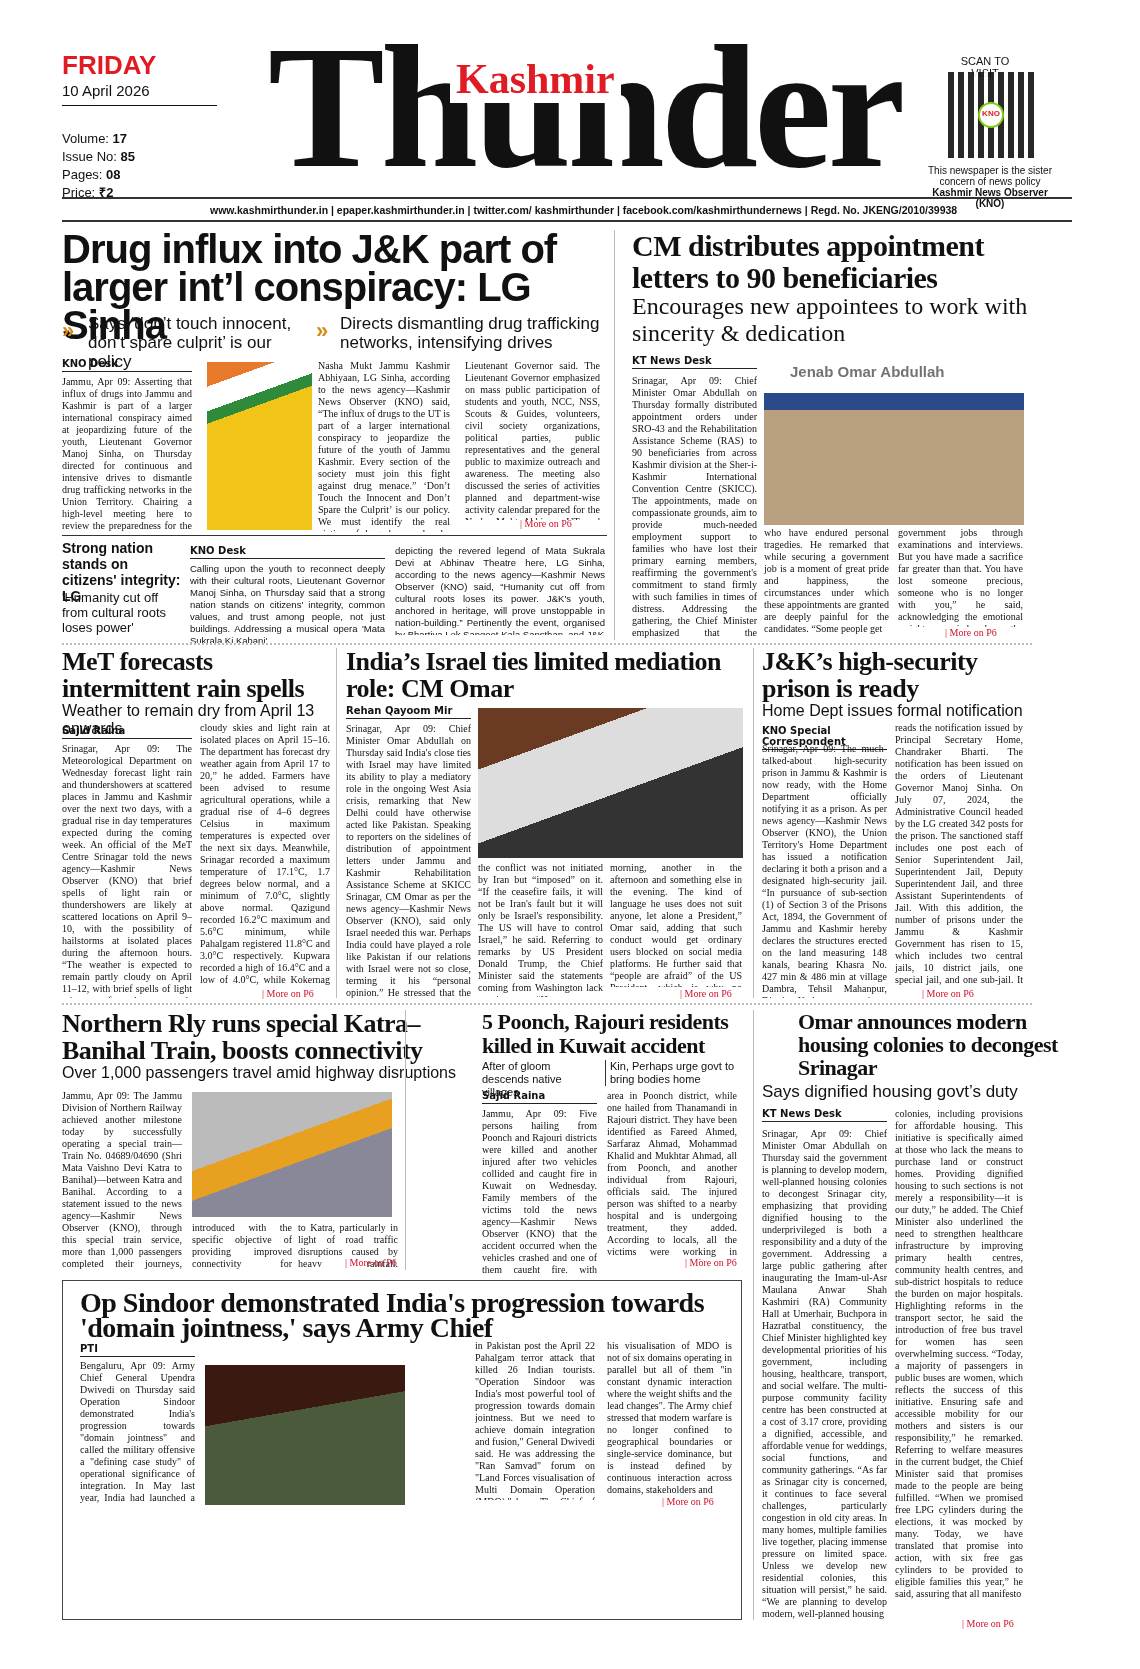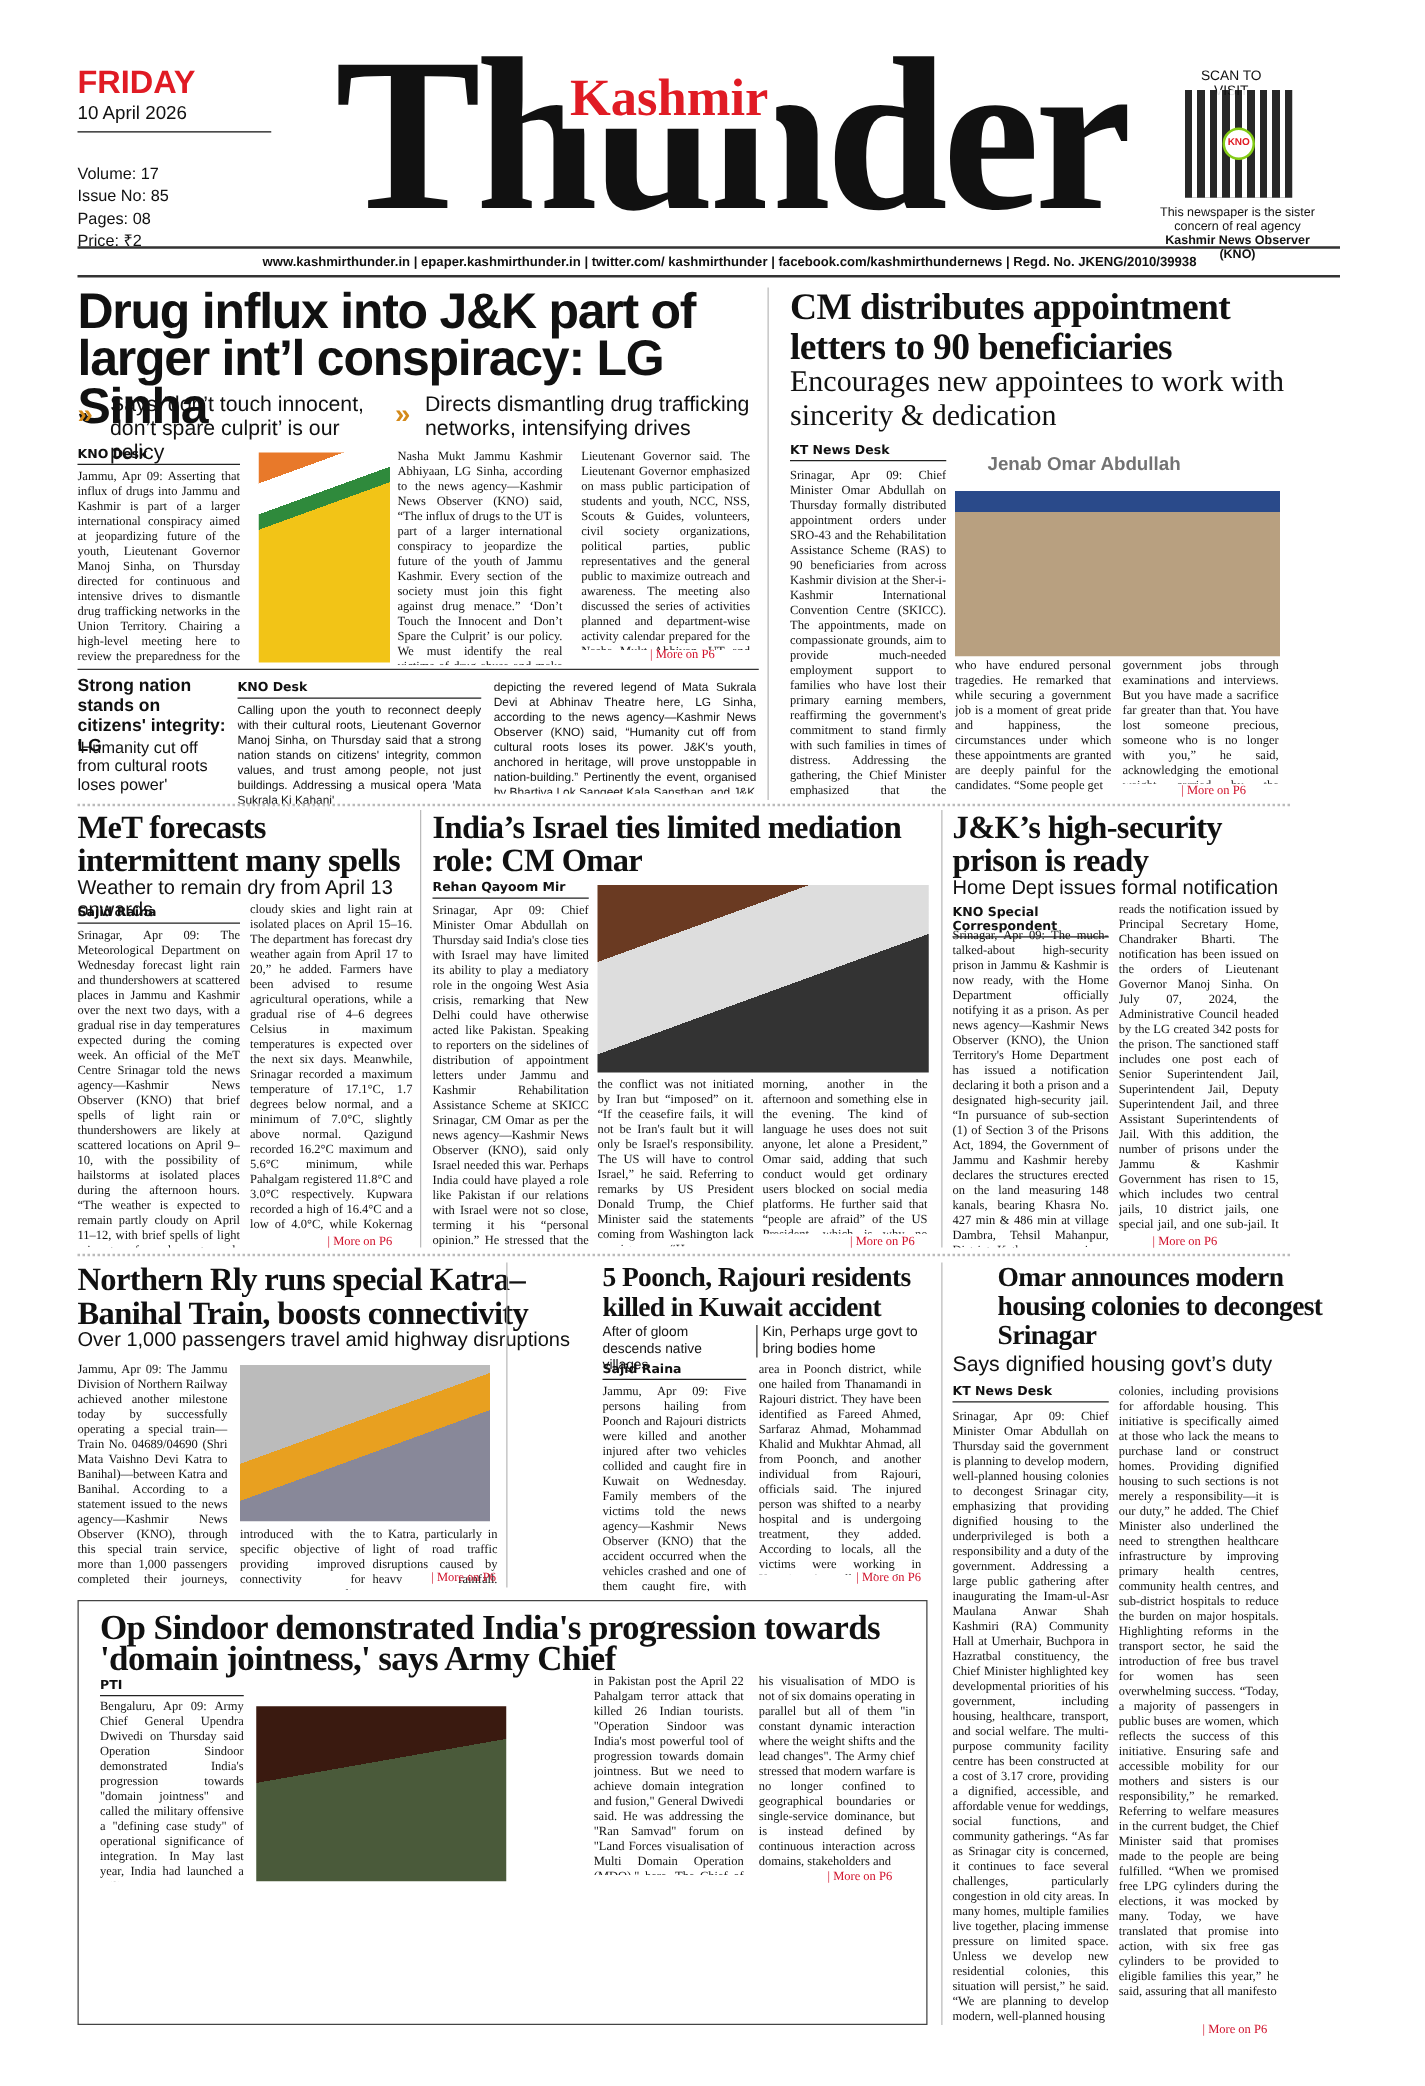--- a/index.html
+++ b/index.html
@@ -1,21 +1,21 @@
 <!DOCTYPE html>
 <html><head>
 <meta charset="utf-8">
 <style>
 *{box-sizing:border-box;margin:0;padding:0}
 body{width:1140px;height:1669px;background:#fff;position:relative;overflow:hidden;font-family:"DejaVu Serif",serif;color:#111}
 .abs{position:absolute}
 .day{left:62px;top:50px;color:#e01b24;font:bold 26px "Liberation Sans",sans-serif}
 .date{left:62px;top:82px;font:15px "Liberation Sans",sans-serif;border-bottom:1px solid #111;width:155px;padding-bottom:6px}
 .meta{left:62px;top:130px;font:13px "Liberation Sans",sans-serif;line-height:18px}
-.meta b{font-weight:normal}
+.meta b{font-weight:bold}
 .mast-top{left:450px;top:55px;color:#e01b24;font:bold 42px "Liberation Serif",serif;background:#fff;padding:0 6px;z-index:2}
 .mast{left:268px;top:20px;font:bold 175px/175px "Liberation Serif",serif;letter-spacing:-4px;z-index:1}
 .qr-title{left:955px;top:55px;font:11px "Liberation Sans",sans-serif;width:60px;text-align:center}
 .qr{left:948px;top:72px;width:86px;height:86px;background:
 repeating-linear-gradient(90deg,#111 0 6px,#fff 6px 10px),#111;opacity:.9}
 .qr-logo{left:978px;top:102px;width:26px;height:26px;border-radius:50%;background:#fff;border:2px solid #84cc16;font:bold 8px "Liberation Sans",sans-serif;color:#e01b24;text-align:center;line-height:20px}
 .qr-note{left:925px;top:165px;width:130px;text-align:center;font:10px/11px "Liberation Sans",sans-serif}
 .rule{background:#333;height:1.5px}
 .links{left:210px;top:204px;font:bold 10.5px "Liberation Sans",sans-serif}
 h1.lead{font:bold 40px/38px "Liberation Sans",sans-serif;letter-spacing:-1px}
@@ -40,21 +40,21 @@
   <div><span>Volume:</span> <b>17</b></div>
   <div><span>Issue No:</span> <b>85</b></div>
   <div><span>Pages:</span> <b>08</b></div>
   <div><span>Price:</span> <b>₹2</b></div>
 </div>
 <div class="abs mast">Thunder</div>
 <div class="abs mast-top">Kashmir</div>
 <div class="abs qr-title">SCAN TO VISIT</div>
 <div class="abs qr"></div>
 <div class="abs qr-logo">KNO</div>
-<div class="abs qr-note"><div>This newspaper is the sister concern of real agency</div><b>Kashmir News Observer (KNO)</b></div>
+<div class="abs qr-note"><div>This newspaper is the sister concern of news policy</div><b>Kashmir News Observer (KNO)</b></div>
 <div class="abs rule" style="left:62px;top:197px;width:1010px"></div>
 <div class="abs links">www.kashmirthunder.in | epaper.kashmirthunder.in | twitter.com/ kashmirthunder | facebook.com/kashmirthundernews | Regd. No. JKENG/2010/39938</div>
 <div class="abs rule" style="left:62px;top:220px;width:1010px"></div>
 
 <h1 class="abs lead" style="left:62px;top:230px;width:545px">Drug influx into J&amp;K part of larger int’l conspiracy: LG Sinha</h1>
 <div class="abs arrow" style="left:62px;top:318px">»</div>
 <div class="abs deck" style="left:88px;top:314px;width:220px">Says ‘don’t touch innocent, don’t spare culprit’ is our policy</div>
 <div class="abs arrow" style="left:316px;top:318px">»</div>
 <div class="abs deck" style="left:340px;top:314px;width:260px">Directs dismantling drug trafficking networks, intensifying drives</div>
 <div class="abs byline" style="left:62px;top:358px;width:130px">KNO Desk</div>
@@ -76,21 +76,21 @@
 <div class="abs sub" style="left:632px;top:293px;width:400px">Encourages new appointees to work with sincerity &amp; dedication</div>
 <div class="abs byline" style="left:632px;top:355px;width:125px">KT News Desk</div>
 <div class="abs body" style="left:632px;top:375px;width:125px;height:265px;overflow:hidden">Srinagar, Apr 09: Chief Minister Omar Abdullah on Thursday formally distributed appointment orders under SRO-43 and the Rehabilitation Assistance Scheme (RAS) to 90 beneficiaries from across Kashmir division at the Sher-i-Kashmir International Convention Centre (SKICC). The appointments, made on compassionate grounds, aim to provide much-needed employment support to families who have lost their primary earning members, reaffirming the government's commitment to stand firmly with such families in times of distress. Addressing the gathering, the Chief Minister emphasized that the government has made sincere efforts to stand “shoulder to shoulder” with the people, particularly those</div>
 <div class="abs img" style="left:764px;top:360px;width:260px;height:165px;background:linear-gradient(180deg,#fff 0 20%,#2a4a8a 20% 30%,#b8a080 30%)"></div>
 <div class="abs" style="left:790px;top:363px;color:#737373;font:bold 15px 'Liberation Sans',sans-serif">Jenab Omar Abdullah</div>
 <div class="abs body" style="left:764px;top:527px;width:125px;height:110px;overflow:hidden">who have endured personal tragedies. He remarked that while securing a government job is a moment of great pride and happiness, the circumstances under which these appointments are granted are deeply painful for the candidates. “Some people get</div>
 <div class="abs body" style="left:898px;top:527px;width:125px;height:100px;overflow:hidden">government jobs through examinations and interviews. But you have made a sacrifice far greater than that. You have lost someone precious, someone who is no longer with you,” he said, acknowledging the emotional weight carried by the beneficiaries. The Chief</div>
 <div class="abs body more" style="left:945px;top:627px">| More on P6</div>
 <div class="abs hdash" style="left:62px;top:643px;width:970px"></div>
 
-<div class="abs serif-h" style="left:62px;top:648px;width:270px;font-size:26px;line-height:27px">MeT forecasts intermittent many spells</div>
+<div class="abs serif-h" style="left:62px;top:648px;width:270px;font-size:26px;line-height:27px">MeT forecasts intermittent rain spells</div>
 <div class="abs sub2" style="left:62px;top:702px;width:280px">Weather to remain dry from April 13 onwards</div>
 <div class="abs byline" style="left:62px;top:725px;width:130px">Sajid Raina</div>
 <div class="abs body" style="left:62px;top:743px;width:130px;height:255px;overflow:hidden">Srinagar, Apr 09: The Meteorological Department on Wednesday forecast light rain and thundershowers at scattered places in Jammu and Kashmir over the next two days, with a gradual rise in day temperatures expected during the coming week. An official of the MeT Centre Srinagar told the news agency—Kashmir News Observer (KNO) that brief spells of light rain or thundershowers are likely at scattered locations on April 9–10, with the possibility of hailstorms at isolated places during the afternoon hours. “The weather is expected to remain partly cloudy on April 11–12, with brief spells of light rain at a few places towards evening. Conditions are likely to remain generally dry on April 13–14, followed by</div>
 <div class="abs body" style="left:200px;top:722px;width:130px;height:265px;overflow:hidden">cloudy skies and light rain at isolated places on April 15–16. The department has forecast dry weather again from April 17 to 20,” he added. Farmers have been advised to resume agricultural operations, while a gradual rise of 4–6 degrees Celsius in maximum temperatures is expected over the next six days. Meanwhile, Srinagar recorded a maximum temperature of 17.1°C, 1.7 degrees below normal, and a minimum of 7.0°C, slightly above normal. Qazigund recorded 16.2°C maximum and 5.6°C minimum, while Pahalgam registered 11.8°C and 3.0°C respectively. Kupwara recorded a high of 16.4°C and a low of 4.0°C, while Kokernag settled at 14.6°C maximum and 4.8°C minimum. Gulmarg, the coldest place in the</div>
 <div class="abs body more" style="left:262px;top:988px">| More on P6</div>
 <div class="abs vline" style="left:336px;top:648px;height:350px"></div>
 
 <div class="abs serif-h" style="left:346px;top:648px;width:400px;font-size:26px;line-height:27px">India’s Israel ties limited mediation role: CM Omar</div>
 <div class="abs byline" style="left:346px;top:705px;width:125px">Rehan Qayoom Mir</div>
 <div class="abs body" style="left:346px;top:723px;width:125px;height:275px;overflow:hidden">Srinagar, Apr 09: Chief Minister Omar Abdullah on Thursday said India's close ties with Israel may have limited its ability to play a mediatory role in the ongoing West Asia crisis, remarking that New Delhi could have otherwise acted like Pakistan. Speaking to reporters on the sidelines of distribution of appointment letters under Jammu and Kashmir Rehabilitation Assistance Scheme at SKICC Srinagar, CM Omar as per the news agency—Kashmir News Observer (KNO), said only Israel needed this war. Perhaps India could have played a role like Pakistan if our relations with Israel were not so close, terming it his “personal opinion.” He stressed that the United States must “rein in Israel” to ensure the success of ongoing ceasefire efforts, asserting that</div>

